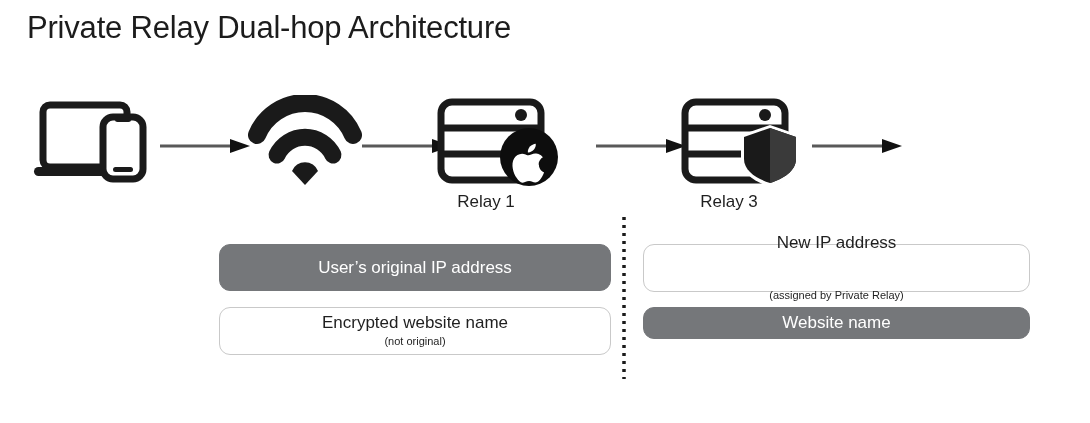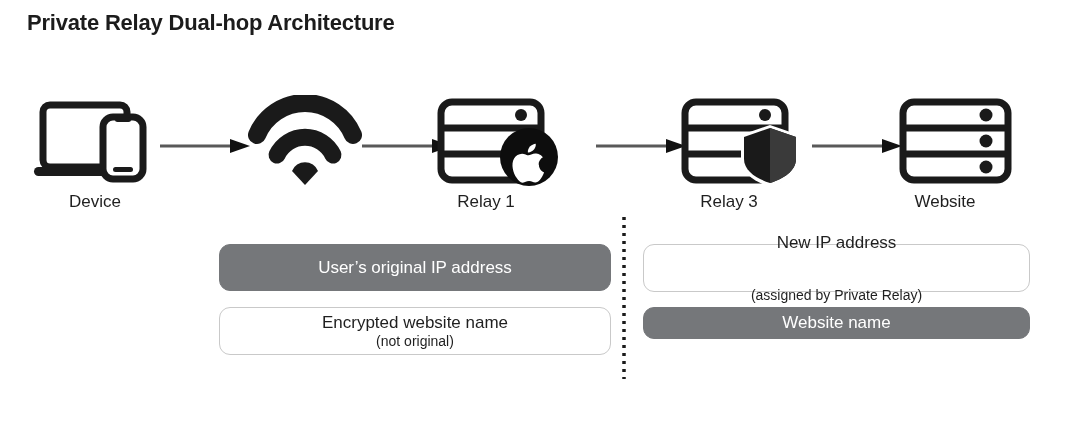--- a/index.html
+++ b/index.html
@@ -17,22 +17,22 @@
   #diagram {
     position: absolute;
     left: 0; top: 0;
     width: 1090px;
     height: 423px;
   }
   .title {
     position: absolute;
     left: 27px;
     top: 10px;
-    font-size: 22px;
-    font-weight: bold;
+    font-size: 31px;
+    font-weight: normal;
     color: #1c1c1c;
     letter-spacing: -0.2px;
     white-space: nowrap;
   }
   .node {
     position: absolute;
     width: 180px;
     height: 130px;
   }
   .node .glyph {
@@ -79,21 +79,21 @@
     color: #1f1f1f;
   }
   .chip .chip-main {
     font-size: 17px;
     line-height: 20px;
     font-weight: 400;
     white-space: nowrap;
   }
   .chip.filled .chip-main { font-weight: 500; }
   .chip .chip-sub {
-    font-size: 14px;
+    font-size: 11px;
     line-height: 15px;
     margin-top: 1px;
     white-space: nowrap;
   }
   .divider {
     position: absolute;
     left: 622px;
     top: 216px;
     width: 4px;
     height: 164px;
@@ -114,21 +114,20 @@
 
         <rect x="3" y="72" width="102" height="9" rx="4.5" ry="4.5" fill="#1a1a1a"></rect>
 
         <rect x="72" y="22" width="40" height="62" rx="10" ry="10" fill="#ffffff" stroke="#1a1a1a" stroke-width="7"></rect>
 
         <rect x="84" y="22" width="16" height="5" rx="2.5" ry="2.5" fill="#1a1a1a"></rect>
 
         <rect x="82" y="72" width="20" height="5" rx="2.5" ry="2.5" fill="#1a1a1a"></rect>
       </svg>
     </div>
-    <div class="node-label">Device</div>
   </div>
 
   <div class="arrow" style="left:160px; top:138px; width:90px;">
     <svg width="90" height="16" viewBox="0 0 90 16" xmlns="http://www.w3.org/2000/svg">
       <line x1="0" y1="8" x2="74" y2="8" stroke="#595959" stroke-width="3"></line>
       <polygon points="70,1 90,8 70,15" fill="#111111"></polygon>
     </svg>
   </div>
 
   <div class="node" style="left:215px; top:93px;">
@@ -201,33 +200,20 @@
     <div class="node-label" style="left:-9px;">Relay 3</div>
   </div>
 
   <div class="arrow" style="left:812px; top:138px; width:90px;">
     <svg width="90" height="16" viewBox="0 0 90 16" xmlns="http://www.w3.org/2000/svg">
       <line x1="0" y1="8" x2="74" y2="8" stroke="#595959" stroke-width="3"></line>
       <polygon points="70,1 90,8 70,15" fill="#111111"></polygon>
     </svg>
   </div>
 
-  <div class="node" style="left:863px; top:93px;">
-    <div class="glyph">
-      <svg width="118" height="92" viewBox="0 0 118 92" xmlns="http://www.w3.org/2000/svg">
-        <rect x="9" y="7" width="105" height="78" rx="11" ry="11" fill="#ffffff" stroke="#1a1a1a" stroke-width="7"></rect>
-        <line x1="9" y1="33" x2="114" y2="33" stroke="#1a1a1a" stroke-width="7"></line>
-        <line x1="9" y1="59" x2="114" y2="59" stroke="#1a1a1a" stroke-width="7"></line>
-        <circle cx="92" cy="20" r="6.5" fill="#1a1a1a"></circle>
-        <circle cx="92" cy="46" r="6.5" fill="#1a1a1a"></circle>
-        <circle cx="92" cy="72" r="6.5" fill="#1a1a1a"></circle>
-      </svg>
-    </div>
-    <div class="node-label" style="left:-8px;">Website</div>
-  </div>
 
   <div class="divider">
     <svg width="4" height="164" viewBox="0 0 4 164" xmlns="http://www.w3.org/2000/svg">
       <line x1="2" y1="1" x2="2" y2="163" stroke="#1a1a1a" stroke-width="3.5" stroke-dasharray="3 5" stroke-linecap="butt"></line>
     </svg>
   </div>
 
   <div class="chip filled" style="left:219px; top:244px; width:392px; height:47px;">
     <div class="chip-main">User’s original IP address</div>
   </div>

